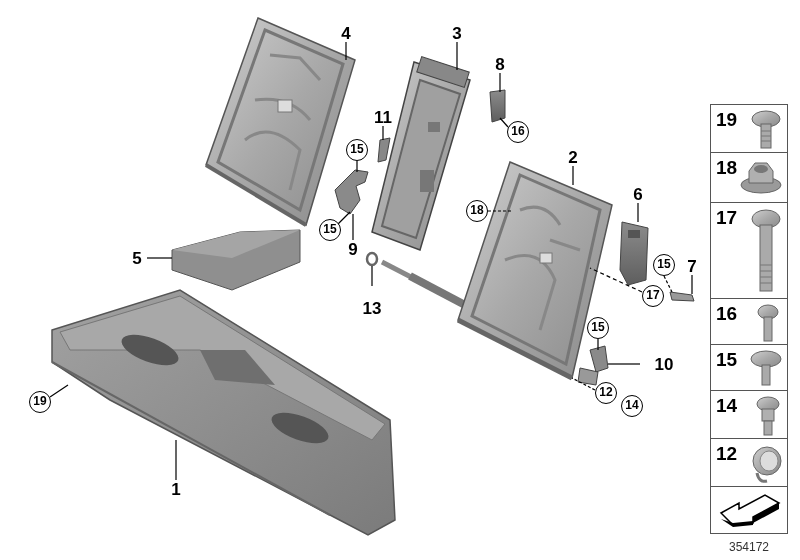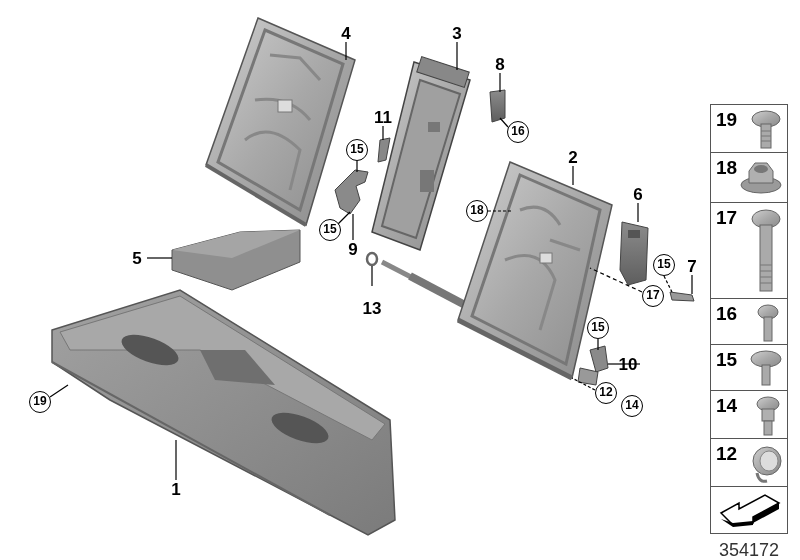--- a/index.html
+++ b/index.html
@@ -24,21 +24,21 @@
     background: #fff; width: 78px;
   }
   .lg-cell:last-child { border-bottom: 1px solid #555; }
   .lg-num {
     position: absolute; left: 5px; top: 5px; font-weight: bold;
     font-size: 19px; line-height: 1; font-family: "Liberation Sans", sans-serif;
   }
   .lg-icon { position: absolute; right: 4px; top: 4px; }
   #doc-id {
     position: absolute; left: 710px; top: 540px; width: 78px; text-align: center;
-    font-size: 18px; color: #333; font-family: "Liberation Sans", sans-serif;
+    font-size: 12px; color: #333; font-family: "Liberation Sans", sans-serif;
   }
 </style>
 </head>
 <body>
 
 <svg id="canvas" width="800" height="560" viewBox="0 0 800 560" xmlns="http://www.w3.org/2000/svg">
   <defs>
     <linearGradient id="gMetal" x1="0" y1="0" x2="1" y2="1">
       <stop offset="0" stop-color="#cfcfcf"></stop>
       <stop offset="0.5" stop-color="#a8a8a8"></stop>
@@ -153,21 +153,21 @@
 <div>
   <div class="label" style="left:176px;top:489px">1</div>
   <div class="label" style="left:573px;top:157px">2</div>
   <div class="label" style="left:457px;top:33px">3</div>
   <div class="label" style="left:346px;top:33px">4</div>
   <div class="label" style="left:137px;top:258px">5</div>
   <div class="label" style="left:638px;top:194px">6</div>
   <div class="label" style="left:692px;top:266px">7</div>
   <div class="label" style="left:500px;top:64px">8</div>
   <div class="label" style="left:353px;top:249px">9</div>
-  <div class="label" style="left:628px;top:364px">10</div>
+  <div class="label" style="left:664px;top:364px">10</div>
   <div class="label" style="left:383px;top:117px">11</div>
   <div class="label" style="left:372px;top:308px">13</div>
 
   <div class="circ" style="left:357px;top:150px">15</div>
   <div class="circ" style="left:330px;top:230px">15</div>
   <div class="circ" style="left:518px;top:132px">16</div>
   <div class="circ" style="left:477px;top:211px">18</div>
   <div class="circ" style="left:664px;top:265px">15</div>
   <div class="circ" style="left:653px;top:296px">17</div>
   <div class="circ" style="left:598px;top:328px">15</div>

